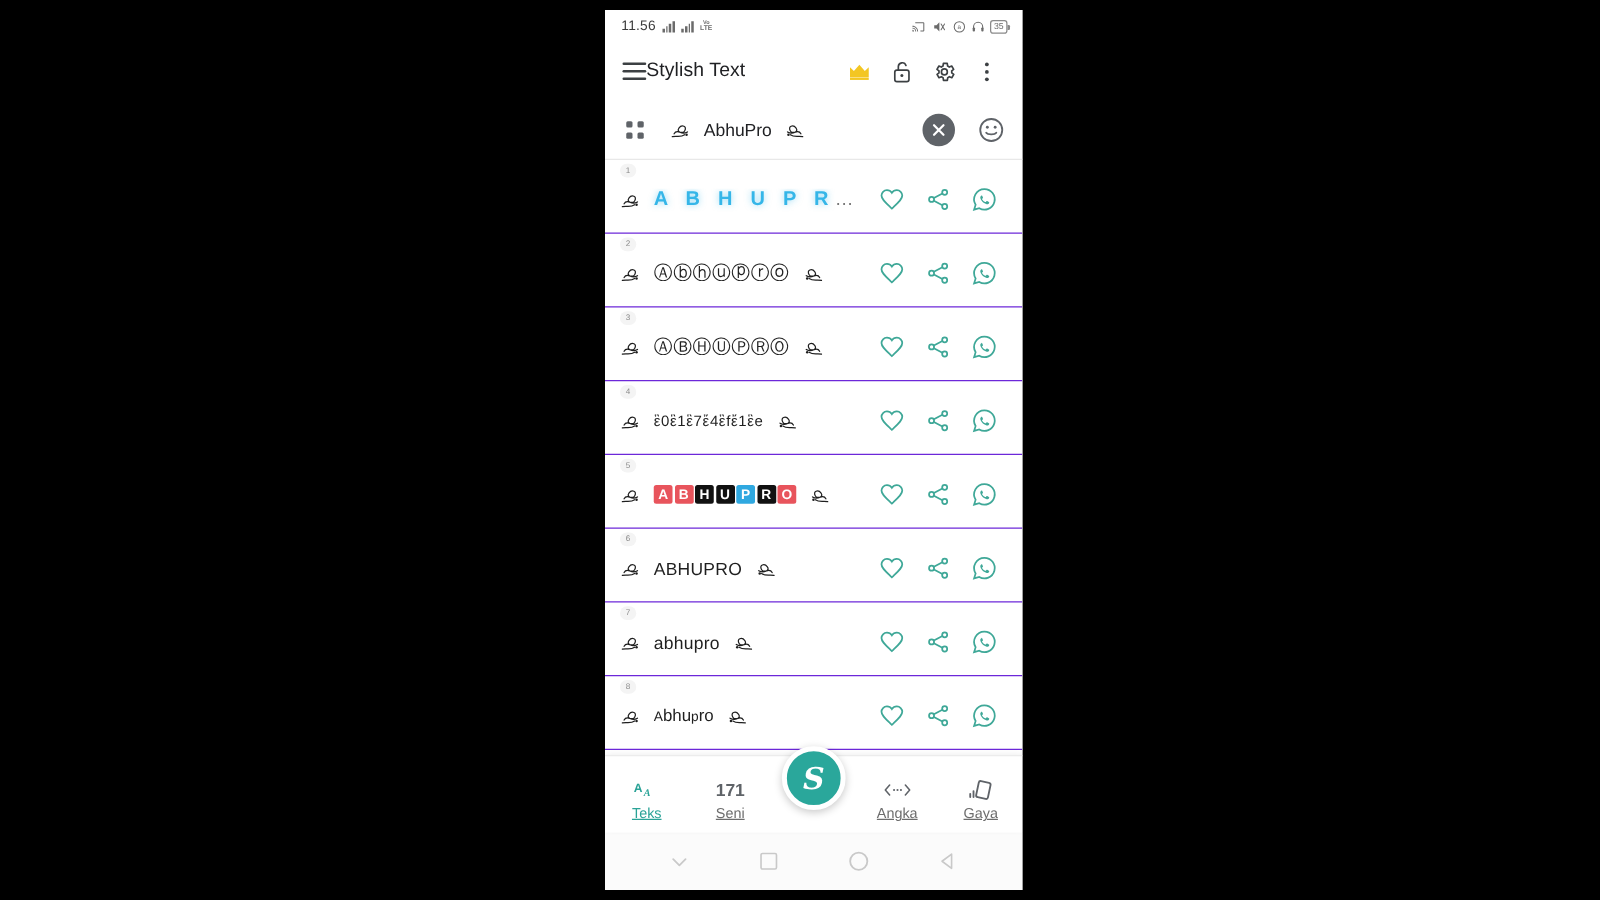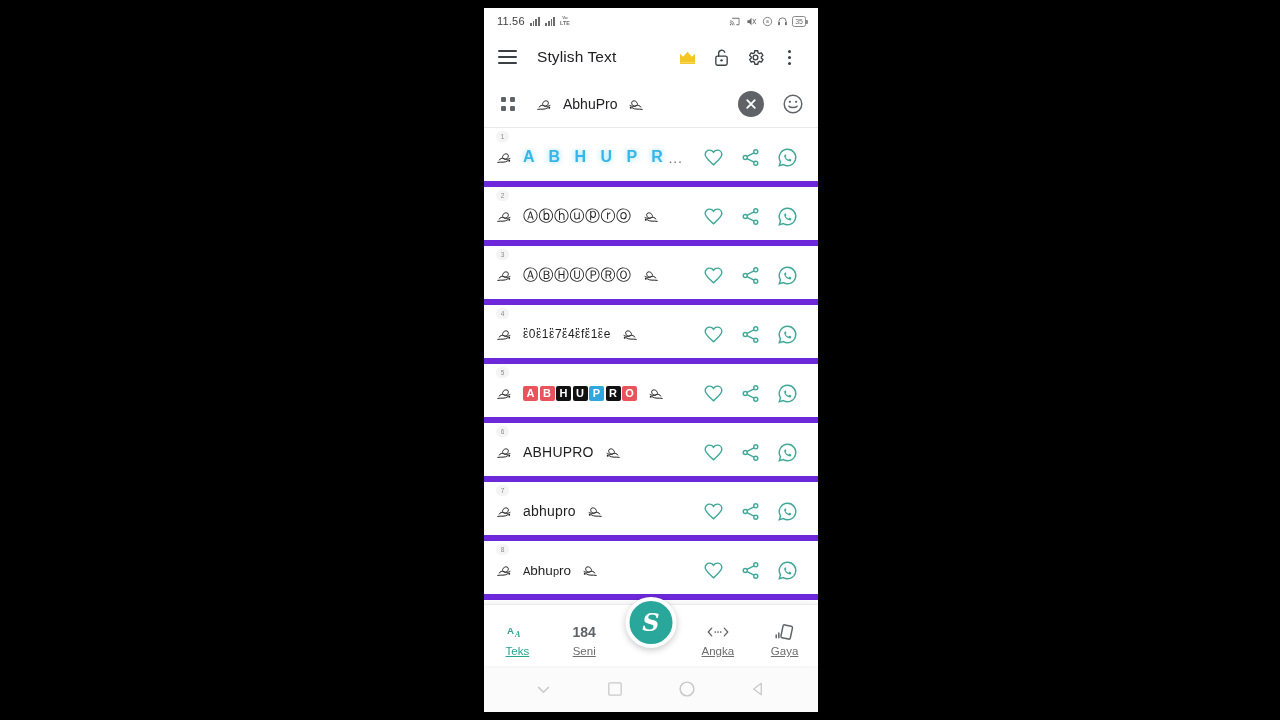--- a/index.html
+++ b/index.html
@@ -43,21 +43,21 @@
   }
   .battery::after { content: ""; position: absolute; right: -3px; top: 3px;
     width: 1.6px; height: 4px; background: #8a8a8a; border-radius: 0 1px 1px 0; }
 
   
   .appbar {
     height: 46px; flex: 0 0 46px; background: #fff;
     display: flex; align-items: center; padding: 0 12px 0 14px; gap: 0;
   }
   .appbar .title {
-    font-size: 15.5px; color: #202124; margin-left: 20px; flex: 0 0 auto;
+    font-size: 15.5px; color: #202124; flex: 0 0 auto;
     letter-spacing: .1px;
   }
   .appbar .spacer { flex: 1 1 auto; }
   .ab-icon { width: 34px; height: 34px; display: flex; align-items: center;
              justify-content: center; cursor: pointer; }
 
   .hamburger { width: 19px; display: flex; flex-direction: column; gap: 4px; cursor: pointer; }
   .hamburger i { display: block; height: 1.7px; background: #3c4043; border-radius: 1px; }
 
   
@@ -77,21 +77,21 @@
   .clear-btn { width: 26px; height: 26px; border-radius: 50%; background: #5f6368;
     display: flex; align-items: center; justify-content: center; cursor: pointer;
     margin-right: 16px; }
   .emoji-btn { width: 26px; height: 26px; cursor: pointer;
     display: flex; align-items: center; justify-content: center; }
 
   
   .list { flex: 1 1 auto; background: #fff; position: relative; overflow: hidden; }
   .row {
     position: relative; height: 59px; display: flex; align-items: center;
-    padding: 0 12px 0 13px; border-bottom: 6px solid #6d28d9; cursor: pointer;
+    padding: 0 12px 0 13px; border-bottom: 1px solid #6d28d9; cursor: pointer;
   }
   .rownum {
     position: absolute; left: 12px; top: 3px;
     min-width: 13px; height: 11px; padding: 0 3px;
     background: #f4f4f4; border-radius: 6px; color: #8a8a8a;
     font-size: 6.5px; display: flex; align-items: center; justify-content: center;
   }
   .rowtext {
     flex: 1 1 auto; display: flex; align-items: center; gap: 0;
     font-size: 14px; color: #1f1f1f; white-space: nowrap; overflow: hidden;
@@ -597,21 +597,21 @@
         <div class="navitem active">
           <div class="navglyph">
             <svg width="21" height="16" viewBox="0 0 26 18">
               <text x="0" y="11" font-size="12" font-weight="bold" fill="#2aa397" font-family="sans-serif">A</text>
               <text x="10" y="15" font-size="10" fill="#2aa397" font-style="italic" font-family="serif">A</text>
             </svg>
           </div>
           <div class="lbl">Teks</div>
         </div>
         <div class="navitem">
-          <div class="navglyph">184</div>
+          <div class="navglyph">171</div>
           <div class="lbl">Seni</div>
         </div>
         <div class="navitem spacer-item">
           <div class="navglyph"></div>
           <div class="lbl"></div>
         </div>
         <div class="navitem">
           <div class="navglyph">
             <svg width="22" height="14" viewBox="0 0 28 14">
               <path d="M6 2L1.6 7 6 12M22 2l4.4 5-4.4 5" fill="none" stroke="#5f6368" stroke-width="1.6" stroke-linecap="round" stroke-linejoin="round"></path>

